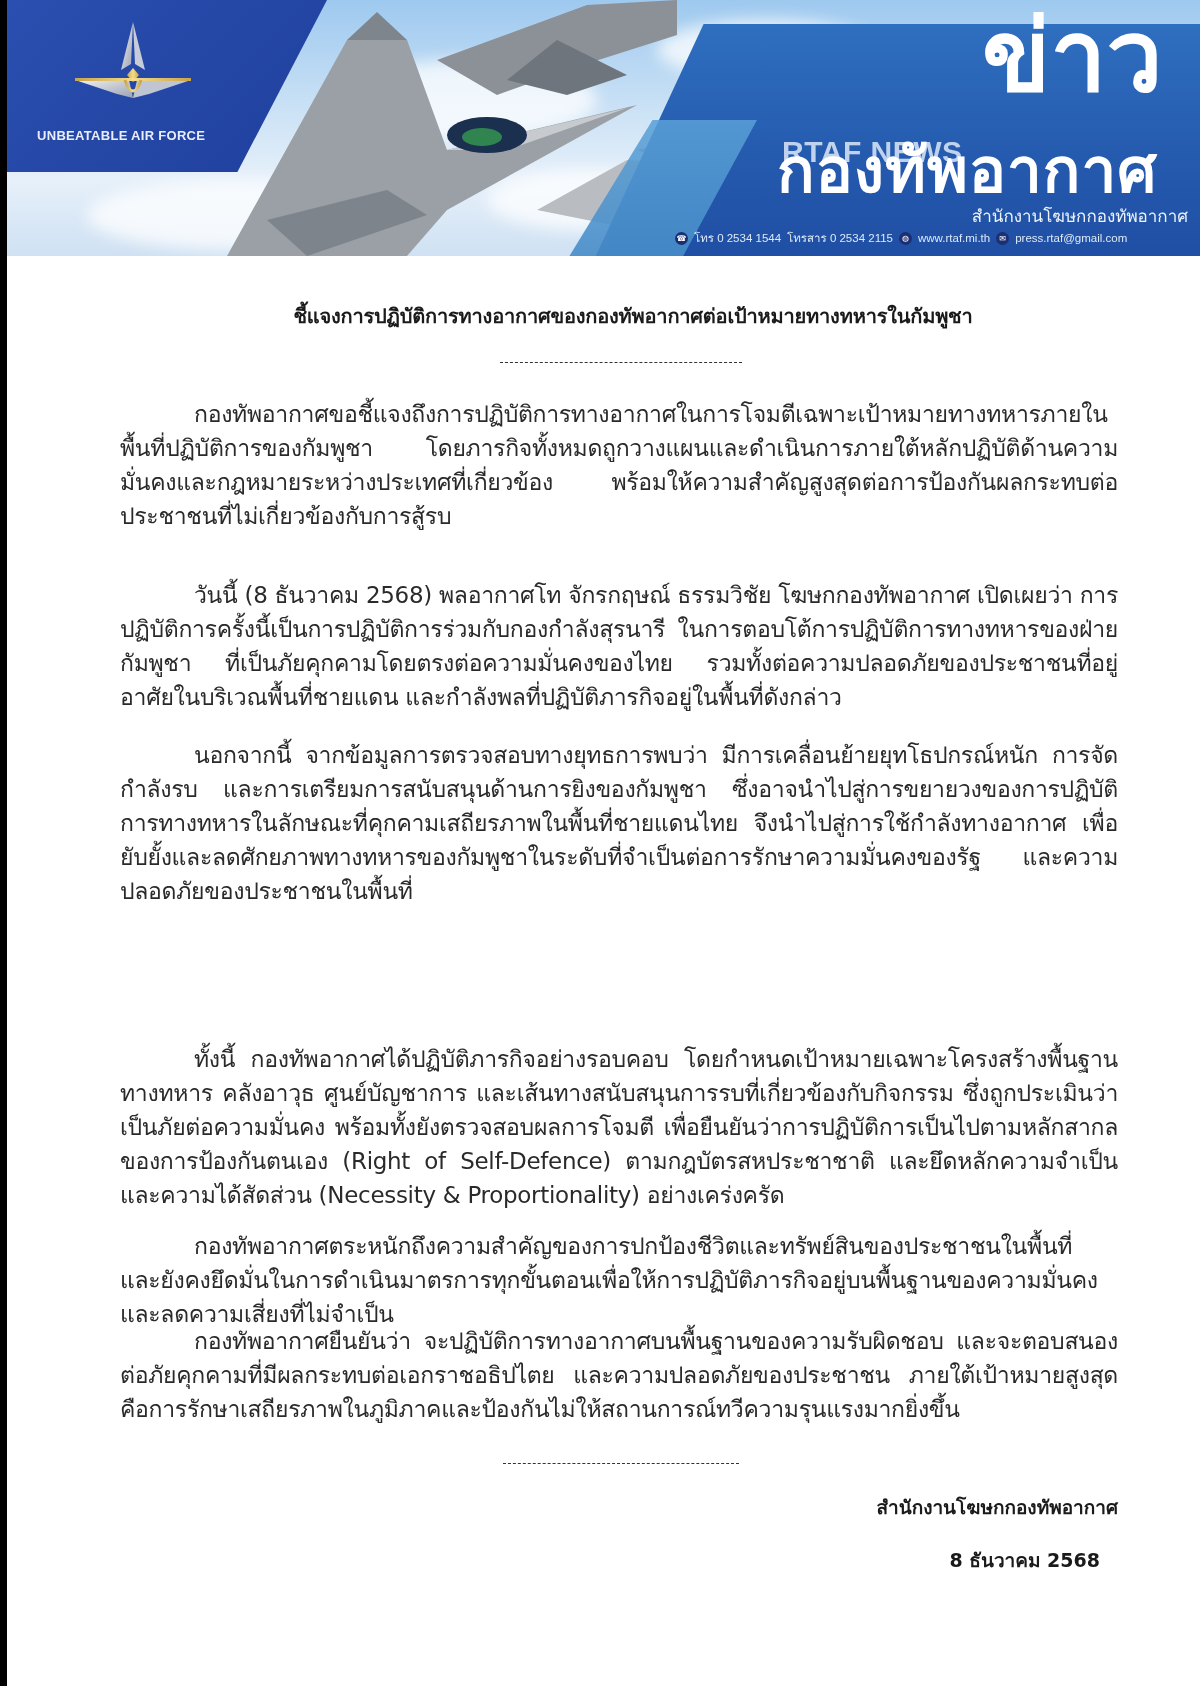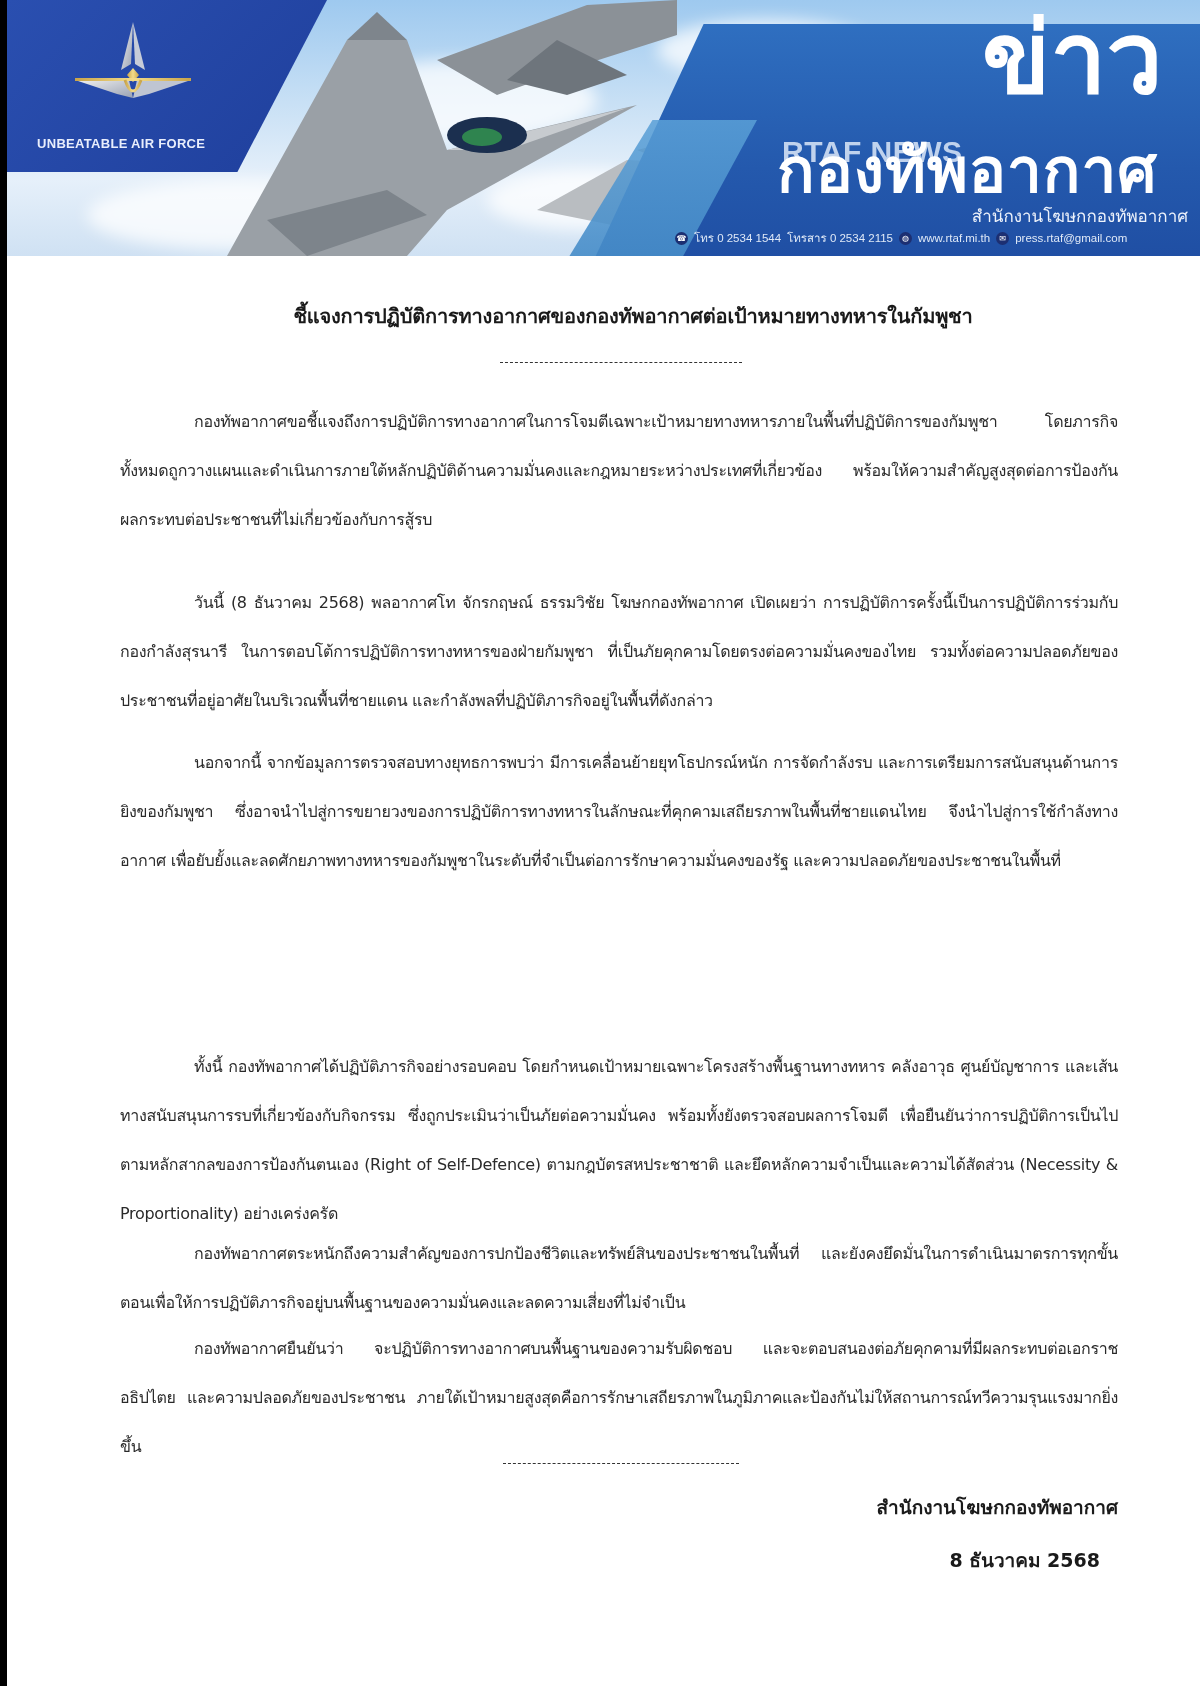--- a/index.html
+++ b/index.html
@@ -17,41 +17,41 @@
     background: linear-gradient(180deg, #9ec9ef 0%, #c8e0f5 40%, #e6f0fa 70%, #cfe1f3 100%);
   }
   .cloud { position: absolute; border-radius: 50%; background: rgba(255,255,255,0.75); filter: blur(8px); }
   .left-panel {
     position: absolute; left: 0; top: 0; width: 320px; height: 172px;
     background: linear-gradient(135deg, #2a4fb0 0%, #1f3f9c 100%);
     clip-path: polygon(0 0, 100% 0, 72% 100%, 0 100%);
   }
   .logo { position: absolute; left: 66px; top: 20px; width: 120px; height: 95px; }
   .logo-text {
-    position: absolute; left: 30px; top: 136px; font-size: 13px; font-weight: bold;
+    position: absolute; left: 30px; top: 128px; font-size: 13px; font-weight: bold;
     color: #e9eefc; letter-spacing: 0.3px; font-family: "Liberation Sans", sans-serif;
   }
   .jets { position: absolute; left: 200px; top: 0; width: 600px; height: 256px; }
   .right-panel {
     position: absolute; left: 585px; top: 24px; width: 620px; height: 240px;
     background: linear-gradient(180deg, #2f6fc0 0%, #2459ad 60%, #1f4ea3 100%);
     clip-path: polygon(18% 0, 100% 0, 100% 100%, 0 100%);
   }
   .right-panel-light {
     position: absolute; left: 560px; top: 120px; width: 190px; height: 140px;
     background: linear-gradient(180deg, rgba(90,160,215,0.85), rgba(70,140,200,0.9));
     clip-path: polygon(45% 0, 100% 0, 60% 100%, 0 100%);
   }
   .rtaf-news {
     position: absolute; left: 775px; top: 103px; font-size: 30px; font-weight: bold;
     color: rgba(220,232,248,0.85); font-family: "Liberation Sans", sans-serif; letter-spacing: 0.5px; margin-top: 32px;
   }
   .news-big {
     position: absolute; left: 975px; top: 8px; font-size: 100px; font-weight: bold;
-    color: #ffffff; line-height: 1; font-family: Liberation Sans, sans-serif;
+    color: #ffffff; line-height: 1; font-family: Liberation Serif, serif;
   }
   .airforce-big {
     position: absolute; left: 770px; top: 140px; font-size: 62px; font-weight: bold;
     color: #ffffff; line-height: 1; font-family: "DejaVu Sans", sans-serif; letter-spacing: 1px;
   }
   .office-small {
     position: absolute; right: 12px; top: 202px; font-size: 17px; color: #eef3fb;
     font-family: "DejaVu Sans", sans-serif;
   }
   .contact-row {
@@ -65,21 +65,21 @@
 
   
   .doc-title {
     position: absolute; left: 0; width: 1200px; top: 300px; text-align: center;
     font-size: 20px; font-weight: bold; color: #1a1a1a; letter-spacing: -0.2px; padding-left: 33px;
   }
   .rule {
     position: absolute; height: 0; border-top: 1.5px dashed #333;
   }
   .para {
-    position: absolute; left: 120px; width: 998px; font-size: 16px; line-height: 49px;
+    position: absolute; left: 120px; width: 998px; font-size: 23px; line-height: 34px;
     color: #2a2a2a; text-align: justify; letter-spacing: -0.3px;
   }
   .para .indent { display: inline-block; width: 74px; }
   .signature {
     position: absolute; right: 82px; top: 1492px; text-align: right; font-size: 19px;
     font-weight: bold; color: #1a1a1a;
   }
   .sign-date {
     position: absolute; right: 100px; top: 1545px; font-size: 19px; font-weight: bold; color: #1a1a1a;
   }

